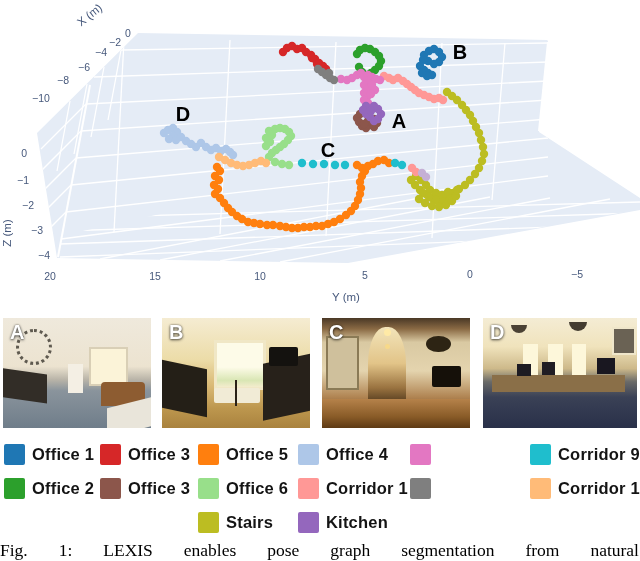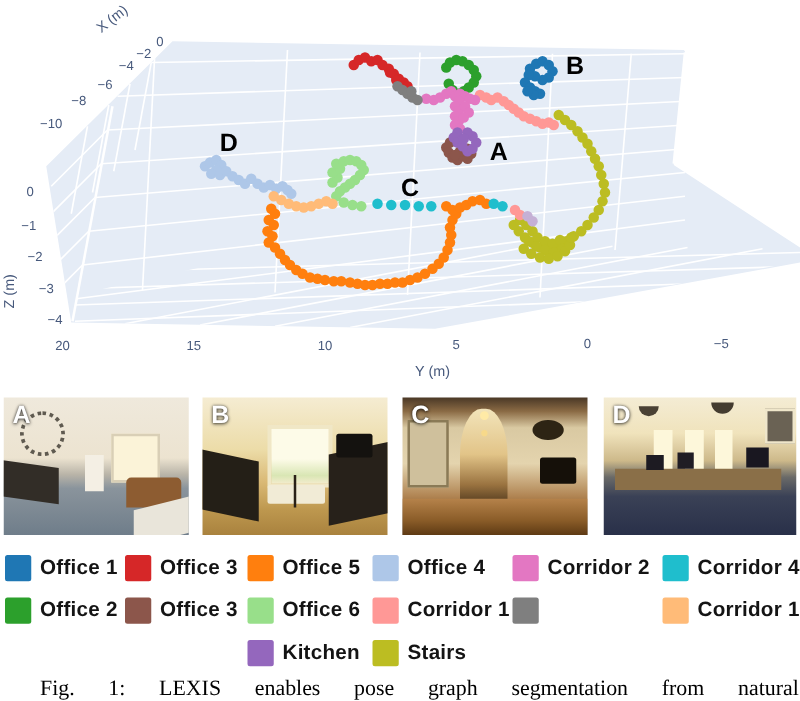--- a/index.html
+++ b/index.html
@@ -57,21 +57,21 @@
   
   #legend{position:absolute;left:4px;top:444px;display:grid;
     grid-template-columns:96px 98px 100px 112px 120px 109px;
     grid-auto-rows:21px;row-gap:13px;}
   .li{display:flex;align-items:center;gap:7px;}
   .sw{width:21px;height:21px;border-radius:2px;flex:0 0 auto;}
   .ll{font-size:16.5px;font-weight:700;color:#141414;letter-spacing:.2px;white-space:nowrap;}
   
   #caption{position:absolute;left:0px;right:1px;top:540px;
     font-family:"Liberation Serif",serif;font-size:17.5px;color:#000;
-    text-align:justify;text-align-last:justify;white-space:nowrap;padding-left:32px;}
+    text-align:justify;text-align-last:justify;white-space:nowrap;}
 </style>
 </head>
 <body>
 
 <div id="plot-wrap">
   <svg id="plot3d" width="640" height="312" viewBox="0 0 640 312">
     <defs>
       <clipPath id="clip-scene">
         <polygon points="138,33 547,40 548,41 539,132 640,198 640,210 348,263 57,258 37,133"></polygon>
       </clipPath>
@@ -464,25 +464,24 @@
     <div class="li">
       <span class="sw" style="background: rgb(255, 127, 14);"></span>
       <span class="ll">Office 5</span>
     </div>
     <div class="li">
       <span class="sw" style="background: rgb(174, 199, 232);"></span>
       <span class="ll">Office 4</span>
     </div>
     <div class="li">
       <span class="sw" style="background: rgb(227, 119, 194);"></span>
-      <span class="ll">Corridor 2</span>
     </div>
     <div class="li">
       <span class="sw" style="background: rgb(31, 190, 205);"></span>
-      <span class="ll">Corridor 4</span>
+      <span class="ll">Corridor 9</span>
     </div>
     <div class="li">
       <span class="sw" style="background: rgb(44, 160, 44);"></span>
       <span class="ll">Office 2</span>
     </div>
     <div class="li">
       <span class="sw" style="background: rgb(140, 86, 75);"></span>
       <span class="ll">Office 3</span>
     </div>
     <div class="li">
@@ -496,24 +495,24 @@
     <div class="li">
       <span class="sw" style="background: rgb(127, 127, 127);"></span>
     </div>
     <div class="li">
       <span class="sw" style="background: rgb(255, 187, 120);"></span>
       <span class="ll">Corridor 1</span>
     </div>
     <div></div>
     <div></div>
     <div class="li">
+      <span class="sw" style="background: rgb(188, 189, 34);"></span>
+      <span class="ll">Stairs</span>
+    </div>
+    <div class="li">
       <span class="sw" style="background: rgb(148, 103, 189);"></span>
       <span class="ll">Kitchen</span>
-    </div>
-    <div class="li">
-      <span class="sw" style="background: rgb(188, 189, 34);"></span>
-      <span class="ll">Stairs</span>
     </div>
     <div></div>
     <div></div>
   </div>
 
 <div id="caption">Fig. 1: LEXIS enables pose graph segmentation from natural</div>
 
 </body></html>

